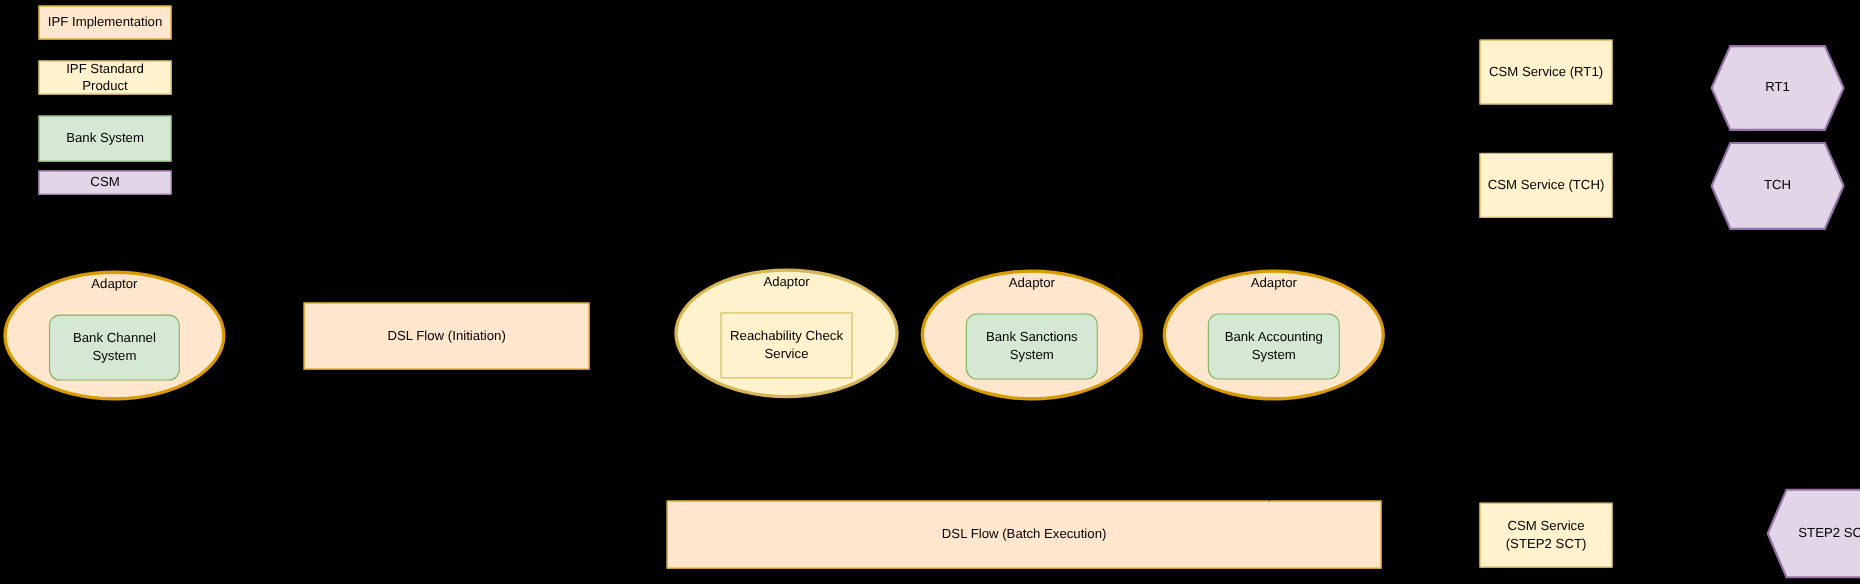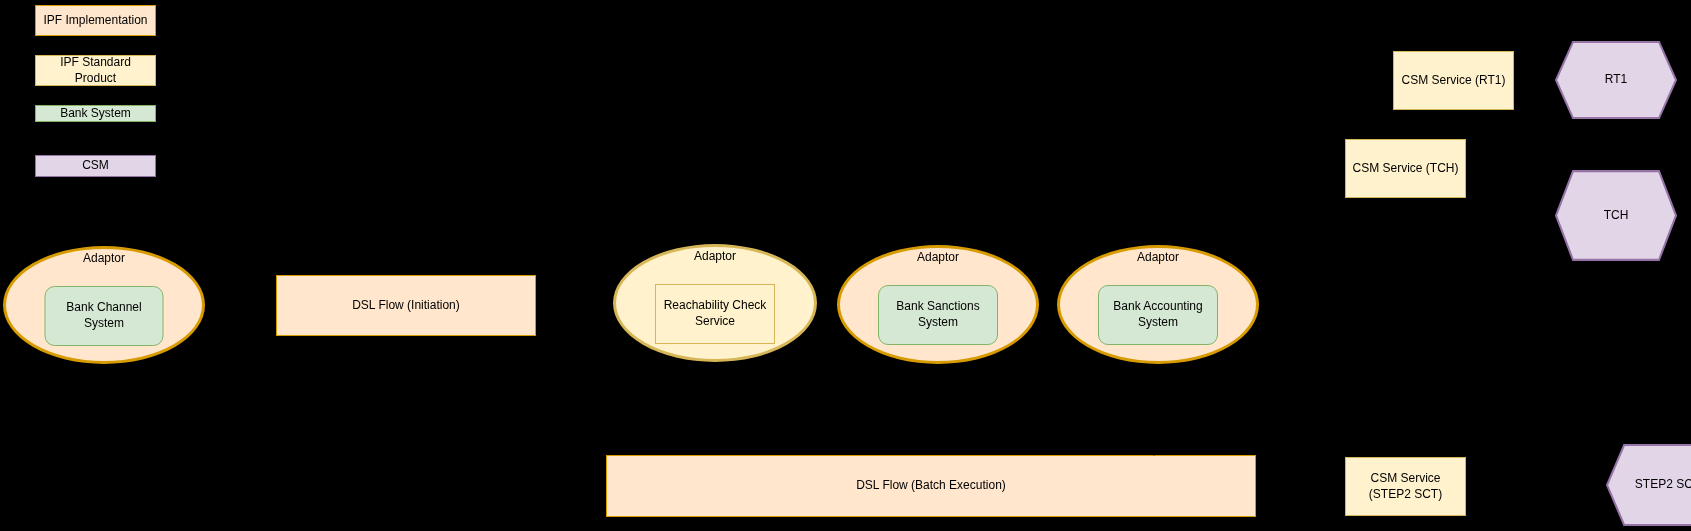--- a/index.html
+++ b/index.html
@@ -82,42 +82,42 @@
 <body>
 
 <div id="canvas">
 
   <div class="shape rect-yellow" style="left:35px; top:55px; width:121px; height:31px;">
     <span class="legend-label">IPF Standard Product</span>
   </div>
   <div class="shape rect-orange" style="left:35px; top:5px; width:121px; height:31px;">
     <span class="legend-label">IPF Implementation</span>
   </div>
-  <div class="shape rect-green" style="left:35px; top:105px; width:121px; height:17px;">
+  <div class="shape rect-green" style="left:35px; top:105px; width:121px; height:42px;">
     <span class="legend-label">Bank System</span>
   </div>
   <div class="shape rect-purple" style="left:35px; top:155px; width:121px; height:22px;">
     <span class="legend-label">CSM</span>
   </div>
 
 
-  <div class="shape rect-yellow" style="left:1345px; top:51px; width:121px; height:59px;margin-left:48px;">
+  <div class="shape rect-yellow" style="left:1345px; top:36px; width:121px; height:59px;">
     <span class="box-label">CSM Service (RT1)</span>
   </div>
   <div class="hex" style="left:1555px; top:41px; width:122px; height:78px;">
     <svg viewBox="0 0 122 80" preserveAspectRatio="none">
       <polygon points="18,1 104,1 121,40 104,79 18,79 1,40" fill="#E1D5E7" stroke="#9673A6" stroke-width="2"></polygon>
     </svg>
     <span class="hex-label">RT1</span>
   </div>
 
   <div class="shape rect-yellow" style="left:1345px; top:139px; width:121px; height:59px;">
     <span class="box-label">CSM Service (TCH)</span>
   </div>
-  <div class="hex" style="left:1555px; top:129px; width:122px; height:91px;margin-top:41px;">
+  <div class="hex" style="left:1555px; top:129px; width:122px; height:80px;">
     <svg viewBox="0 0 122 80" preserveAspectRatio="none">
       <polygon points="18,1 104,1 121,40 104,79 18,79 1,40" fill="#E1D5E7" stroke="#9673A6" stroke-width="2"></polygon>
     </svg>
     <span class="hex-label">TCH</span>
   </div>
 
   <div class="ellipse ellipse-orange" style="left:3px; top:246px; width:202px; height:118px;">
     <span class="adaptor-label">Adaptor</span>
     <div class="inner-box rect-green rounded" style="width:119px;">
       <span class="inner-label">Bank Channel System</span>

